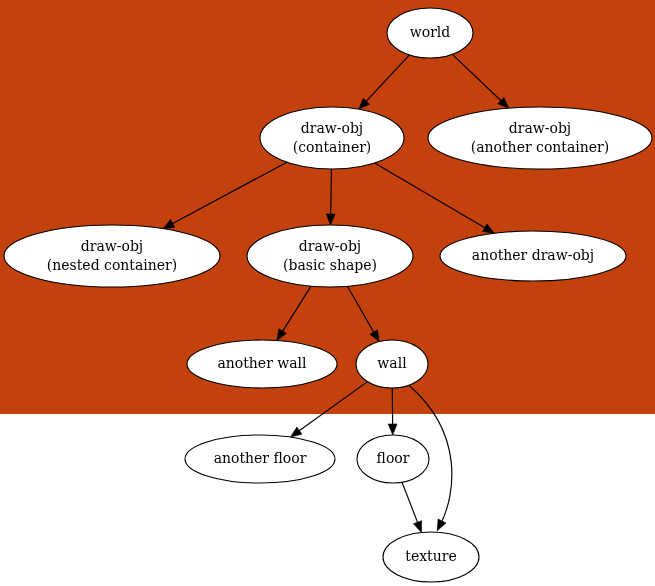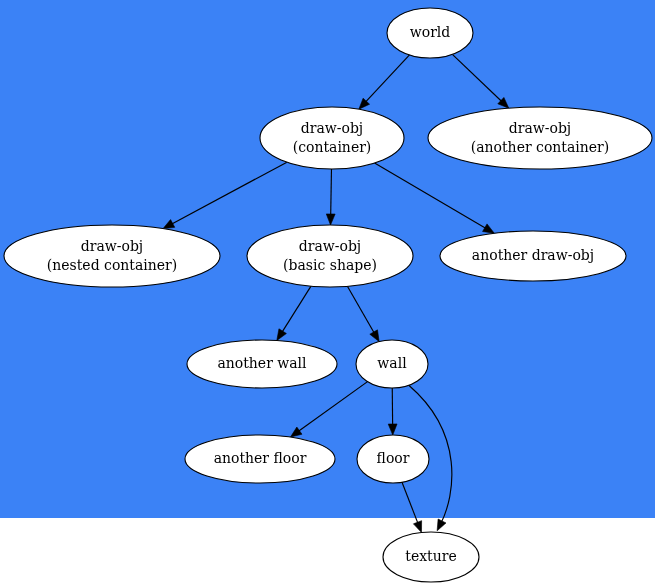--- a/index.html
+++ b/index.html
@@ -10,22 +10,22 @@
   }
   body {
     width: 655px;
     height: 586px;
     overflow: hidden;
     font-family: "DejaVu Serif", "Liberation Serif", serif;
   }
   #graph-canvas {
     position: relative;
     width: 655px;
-    height: 518px;
-    background: #3b82f6;
+    height: 414px;
+    background: #c2410c;
   }
   #graph-svg {
     position: absolute;
     top: 0;
     left: 0;
     width: 655px;
     height: 586px;
     display: block;
   }
   .node-ellipse {

